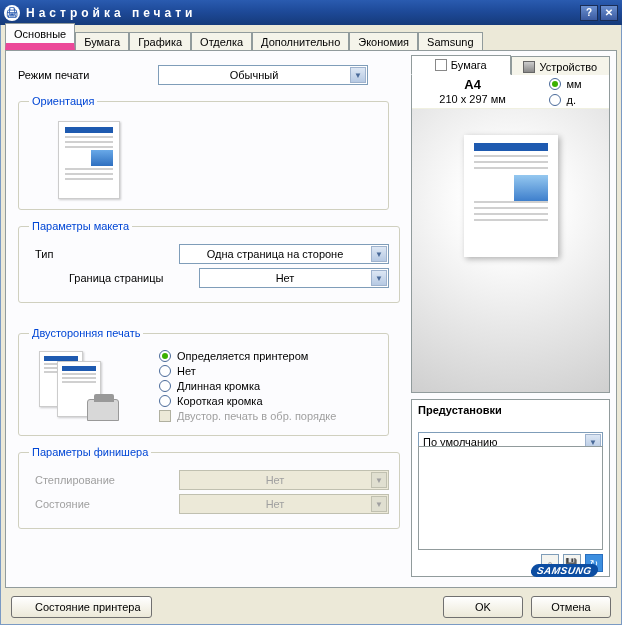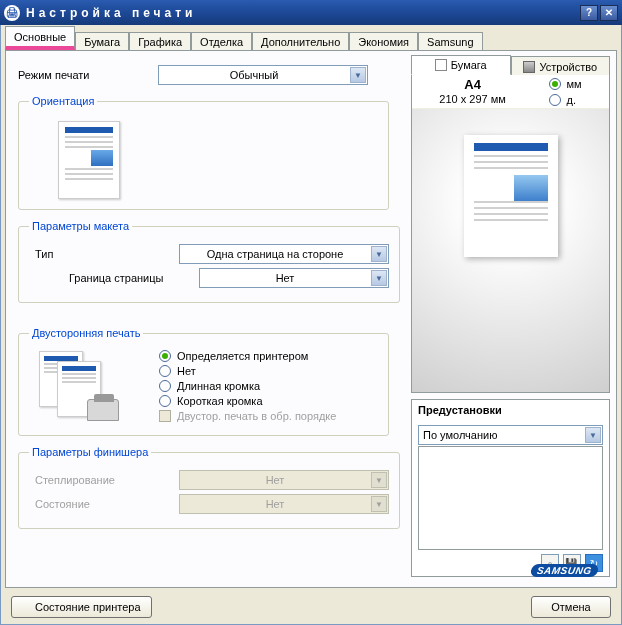--- a/index.html
+++ b/index.html
@@ -59,21 +59,21 @@
     border-bottom: none;
     background: #F5F4EA;
     padding: 3px 8px 3px 8px;
     margin-right: 0;
     position: relative;
     top: 1px;
     cursor: pointer;
   }
   .tab.active {
     background: #FCFCFE;
-    border-bottom: 4px solid #ec4899;
+    border-bottom: 7px solid #ec4899;
     z-index: 2;
     padding-top:4px;
     top:0;
   }
   .tabpage {
     border: 1px solid #919B9C;
     background: #FCFCFE;
     height: 538px;
     display: flex;
     position: relative;
@@ -224,21 +224,21 @@
   .bigpreview .tl { height:2px; background:#d0d0d0; margin:4px 10px;}
   .bigpreview .pic {
     position:absolute; right:10px; top:40px; width:34px; height:26px;
     background: linear-gradient(#95C8F0, #3E7FCC);
   }
   .presets {
     border:1px solid #919B9C; background:#fff;
     margin-top: 6px; height: 178px; position:relative;
     padding: 4px 6px;
   }
-  .presets .ptitle { font-weight:bold; margin-bottom:9px;}
+  .presets .ptitle { font-weight:bold; margin-bottom:16px;}
   .presets .plist {
     border:1px solid #919B9C; background:#fff;
     position:absolute; left:6px; right:6px; top:46px; bottom:26px;
   }
   .presets .pbtns {
     position:absolute; right:6px; bottom:4px; display:flex; gap:4px;
   }
   .iconbtn {
     width:18px; height:18px; border:1px solid #7F9DB9;
     background:#F4F4F0; display:inline-flex; align-items:center; justify-content:center;
@@ -442,15 +442,16 @@
 
       <div class="samsung-wrap">
         <span class="samsung-logo">SAMSUNG</span>
       </div>
     </div>
   </div>
 
   <div class="footer">
     <span class="btn btn-wide">Состояние принтера</span>
     <span style="flex:1"></span>
+    <span class="btn" style="margin-right:8px">OK</span>
     <span class="btn">Отмена</span>
   </div>
 </div>
 
 </body></html>

